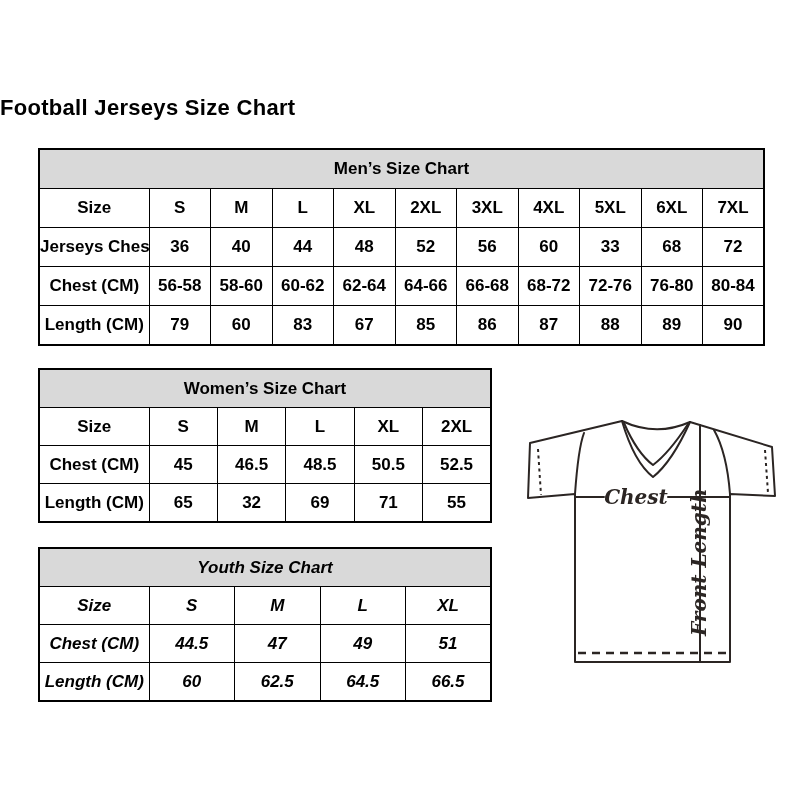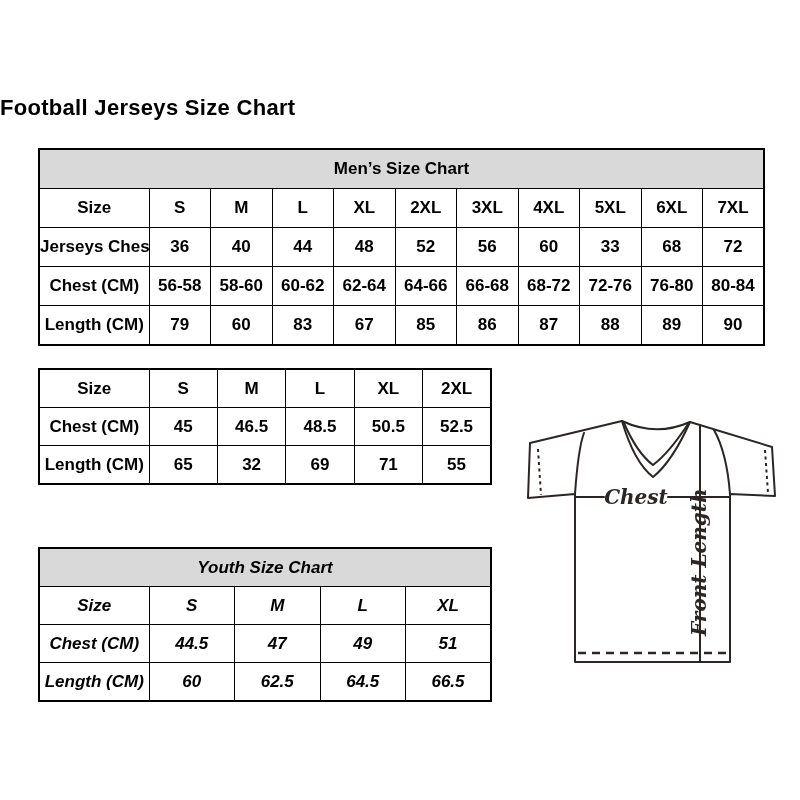--- a/index.html
+++ b/index.html
@@ -118,20 +118,23 @@
 <table class="size-table women">
   <colgroup>
     <col style="width:110px">
     <col>
       <col>
       <col>
       <col>
       <col>
   </colgroup>
   <tbody>
+      <tr>
+    <td class="table-title" colspan="6">Women’s Size Chart</td>
+  </tr>
   <tr>
     <td>Size</td>
     <td>S</td>
     <td>M</td>
     <td>L</td>
     <td>XL</td>
     <td>2XL</td>
   </tr>
   <tr>
     <td>Chest (CM)</td>

